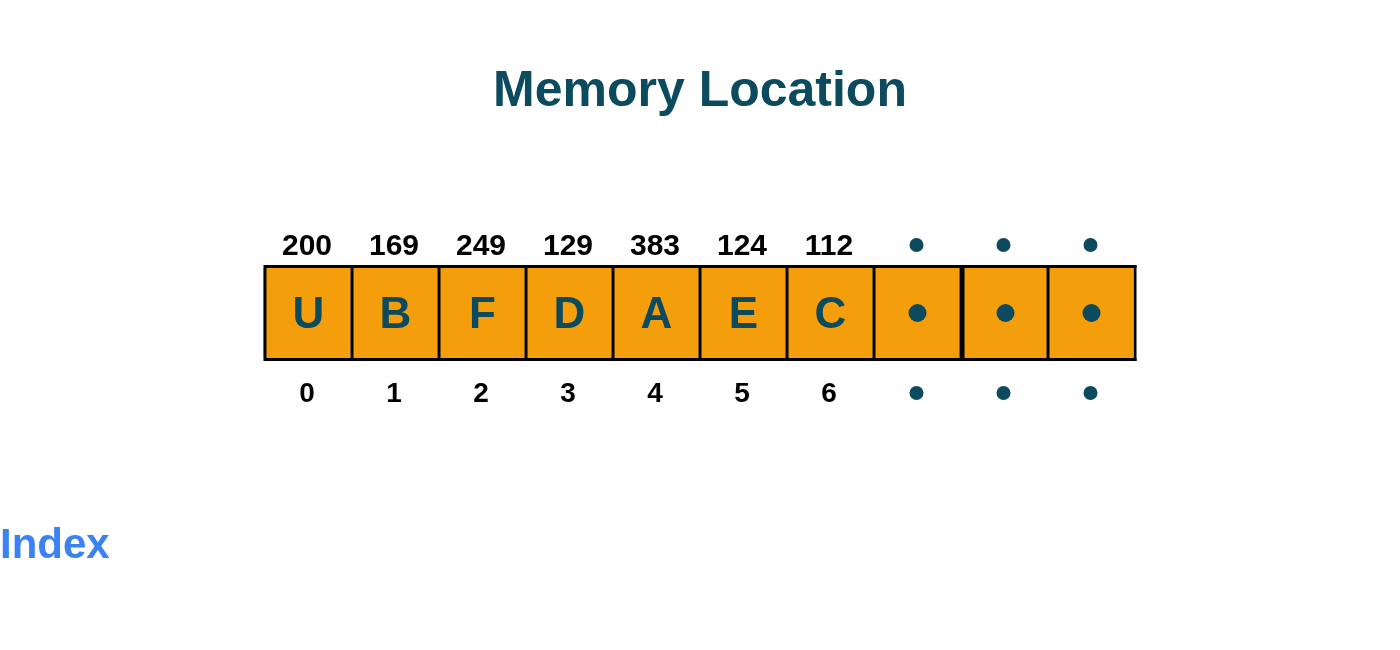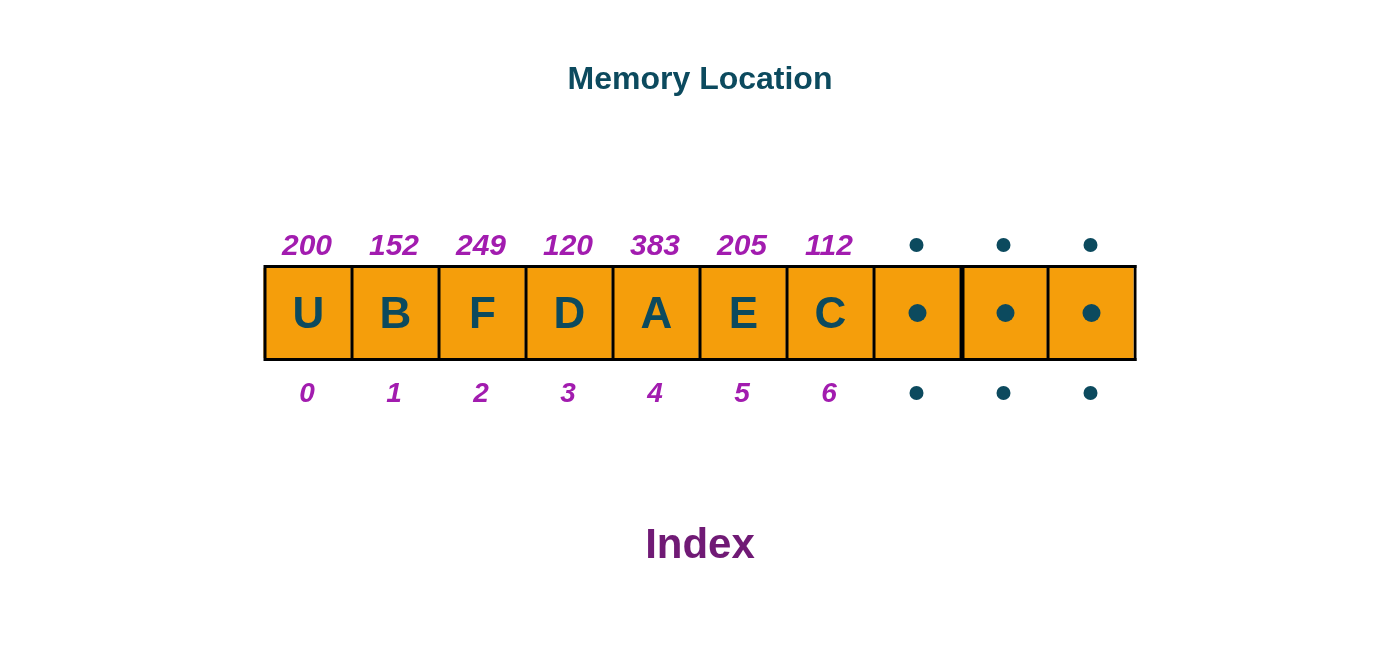--- a/index.html
+++ b/index.html
@@ -9,53 +9,52 @@
     background: #ffffff;
     font-family: -apple-system, "Segoe UI", Arial, sans-serif;
     position: relative;
   }
   .title {
     position: absolute;
     top: 60px;
     left: 0;
     right: 0;
     text-align: center;
-    font-size: 32px;
+    font-size: 50px;
     font-weight: 800;
     color: #0c4a5e;
   }
   .bottom-title {
     position: absolute;
     top: 520px;
     left: 0;
     right: 0;
-    text-align: center;
+    text-align: left;
     font-size: 42px;
     font-weight: 800;
-    color: #701a75;
+    color: #3b82f6;
   }
   .array-wrap {
     position: absolute;
     top: 225px;
     left: 50%;
     transform: translateX(-50%);
   }
   .row {
     display: flex;
   }
   .addr-row .col, .idx-row .col {
     width: 87px;
     height: 40px;
     display: flex;
     align-items: center;
     justify-content: center;
     font-size: 30px;
     font-weight: 600;
-    color: #a21caf;
-    font-style: italic;
+    color: #000000;
   }
   .cells-row {
     border-top: 3px solid #000;
     border-bottom: 3px solid #000;
     border-right: 3px solid #000;
   }
   .cells-row .cell {
     width: 87px;
     height: 90px;
     background: #f59e0b;
@@ -93,25 +92,25 @@
 </style>
 </head>
 <body>
 
 <div class="title">Memory Location</div>
 
 <div class="array-wrap">
 
   <div class="row addr-row">
     <div class="col">200</div>
-    <div class="col">152</div>
+    <div class="col">169</div>
     <div class="col">249</div>
-    <div class="col">120</div>
+    <div class="col">129</div>
     <div class="col">383</div>
-    <div class="col">205</div>
+    <div class="col">124</div>
     <div class="col">112</div>
     <div class="col">
         <span class="dot-label"></span>
       </div>
     <div class="col">
         <span class="dot-label"></span>
       </div>
     <div class="col">
         <span class="dot-label"></span>
       </div>

